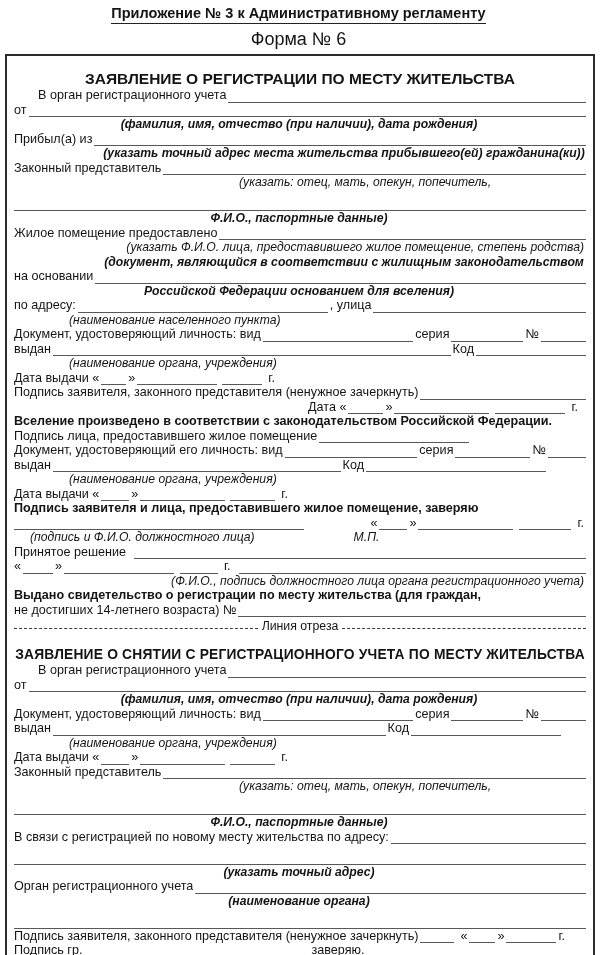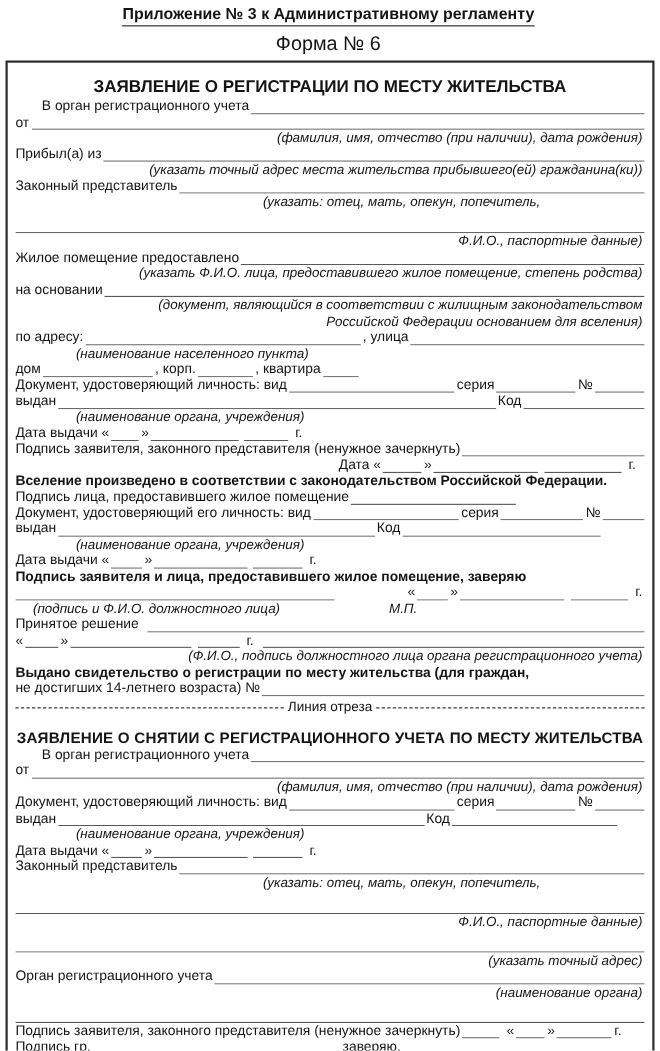--- a/index.html
+++ b/index.html
@@ -8,21 +8,21 @@
   .header{text-align:center;padding-right:3px;}
   .appendix{display:inline-block;font-weight:bold;font-size:14.5px;line-height:17px;
             border-bottom:1.5px solid #222;padding-bottom:1px;}
   .form-no{display:inline-block;margin-top:8px;font-size:18px;line-height:15px;}
   .box{border:2px solid #2a2a2a;margin-top:5px;padding:1px 7px 3px 7px;box-sizing:border-box;height:905px;}
   .title{text-align:center;font-weight:bold;font-size:15.5px;line-height:19px;margin-top:12px;}
   .title2{font-size:13.8px;line-height:17px;letter-spacing:.2px;}
   .line{display:flex;align-items:stretch;font-size:12.6px;line-height:14.5px;min-height:14.5px;overflow:hidden;}
   .line.cap{font-style:italic;font-size:12.2px;}
   .line.bold{font-weight:bold;}
-  .line.center{justify-content:flex-end;}
+  .line.center{justify-content:center;font-weight:bold;}
   .line.right{justify-content:flex-end;}
   .seg-text{white-space:pre;margin:0 2px;}
   .line>.seg-text:first-child{margin-left:0;}
   .seg-text.bold{font-weight:normal;}
   .seg-text.uline{border-bottom:1px solid #444;}
   .seg-fill{border-bottom:1px solid #585858;min-width:6px;}
   .seg-sp{min-width:0;}
   .cut{display:flex;align-items:center;font-size:12.3px;height:16px;margin:1px 0;}
   .dash{flex:1;border-bottom:1.6px dashed #3a3a3a;height:0;transform:translateY(2px);}
   .cut-label{margin:0 4px;white-space:pre;}
@@ -74,47 +74,38 @@
         <div class="line cap center">
           <span class="seg-text">Ф.И.О., паспортные данные)</span>
         </div>
         <div class="line">
           <span class="seg-text">Жилое помещение предоставлено</span>
           <span class="seg-fill" style="flex: 1 1 20px;"></span>
         </div>
         <div class="line cap right" style="padding-left: 95px; align-items: flex-end;">
           <span class="seg-text">(указать Ф.И.О. лица, предоставившего жилое помещение, степень родства)</span>
         </div>
-        <div class="line">
-          <span class="seg-text">на основании</span>
-          <span class="seg-fill" style="flex: 1 1 20px;"></span>
-        </div>
         <div class="line cap center" style="padding-left: 90px;">
           <span class="seg-text">(документ, являющийся в соответствии с жилищным законодательством</span>
+        </div>
+        <div class="line">
+          <span class="seg-text">на основании</span>
+          <span class="seg-fill" style="flex: 1 1 20px;"></span>
         </div>
         <div class="line cap center">
           <span class="seg-text">Российской Федерации основанием для вселения)</span>
         </div>
         <div class="line">
           <span class="seg-text">по адресу:</span>
           <span class="seg-fill" style="width: 250px;"></span>
           <span class="seg-text">, улица</span>
           <span class="seg-fill" style="flex: 1 1 20px;"></span>
         </div>
         <div class="line cap" style="padding-left: 55px;">
           <span class="seg-text">(наименование населенного пункта)</span>
-        </div>
-        <div class="line">
-          <span class="seg-text">дом</span>
-          <span class="seg-fill" style="width: 100px;"></span>
-          <span class="seg-text">, корп.</span>
-          <span class="seg-fill" style="width: 50px;"></span>
-          <span class="seg-text">, квартира</span>
-          <span class="seg-fill" style="width: 32px;"></span>
-          <span class="seg-sp" style="flex: 1 1 10px;"></span>
         </div>
         <div class="line">
           <span class="seg-text">Документ, удостоверяющий личность: вид</span>
           <span class="seg-fill" style="flex: 1 1 20px;"></span>
           <span class="seg-text">серия</span>
           <span class="seg-fill" style="width: 72px;"></span>
           <span class="seg-text">№</span>
           <span class="seg-fill" style="width: 45px;"></span>
         </div>
         <div class="line">
@@ -295,20 +286,24 @@
         </div>
         <div class="line cap" style="padding-left: 225px;">
           <span class="seg-text">(указать: отец, мать, опекун, попечитель,</span>
         </div>
         <div class="line" style="margin-top: 7px;">
           <span class="seg-fill" style="flex: 1 1 20px;"></span>
         </div>
         <div class="line cap center">
           <span class="seg-text">Ф.И.О., паспортные данные)</span>
         </div>
+        <div class="line">
+          <span class="seg-text">В связи с регистрацией по новому месту жительства по адресу:</span>
+          <span class="seg-fill" style="flex: 1 1 20px;"></span>
+        </div>
         <div class="line" style="margin-top: 6px;">
           <span class="seg-fill" style="flex: 1 1 20px;"></span>
         </div>
         <div class="line cap center">
           <span class="seg-text">(указать точный адрес)</span>
         </div>
         <div class="line">
           <span class="seg-text">Орган регистрационного учета</span>
           <span class="seg-fill" style="flex: 1 1 20px;"></span>
         </div>

